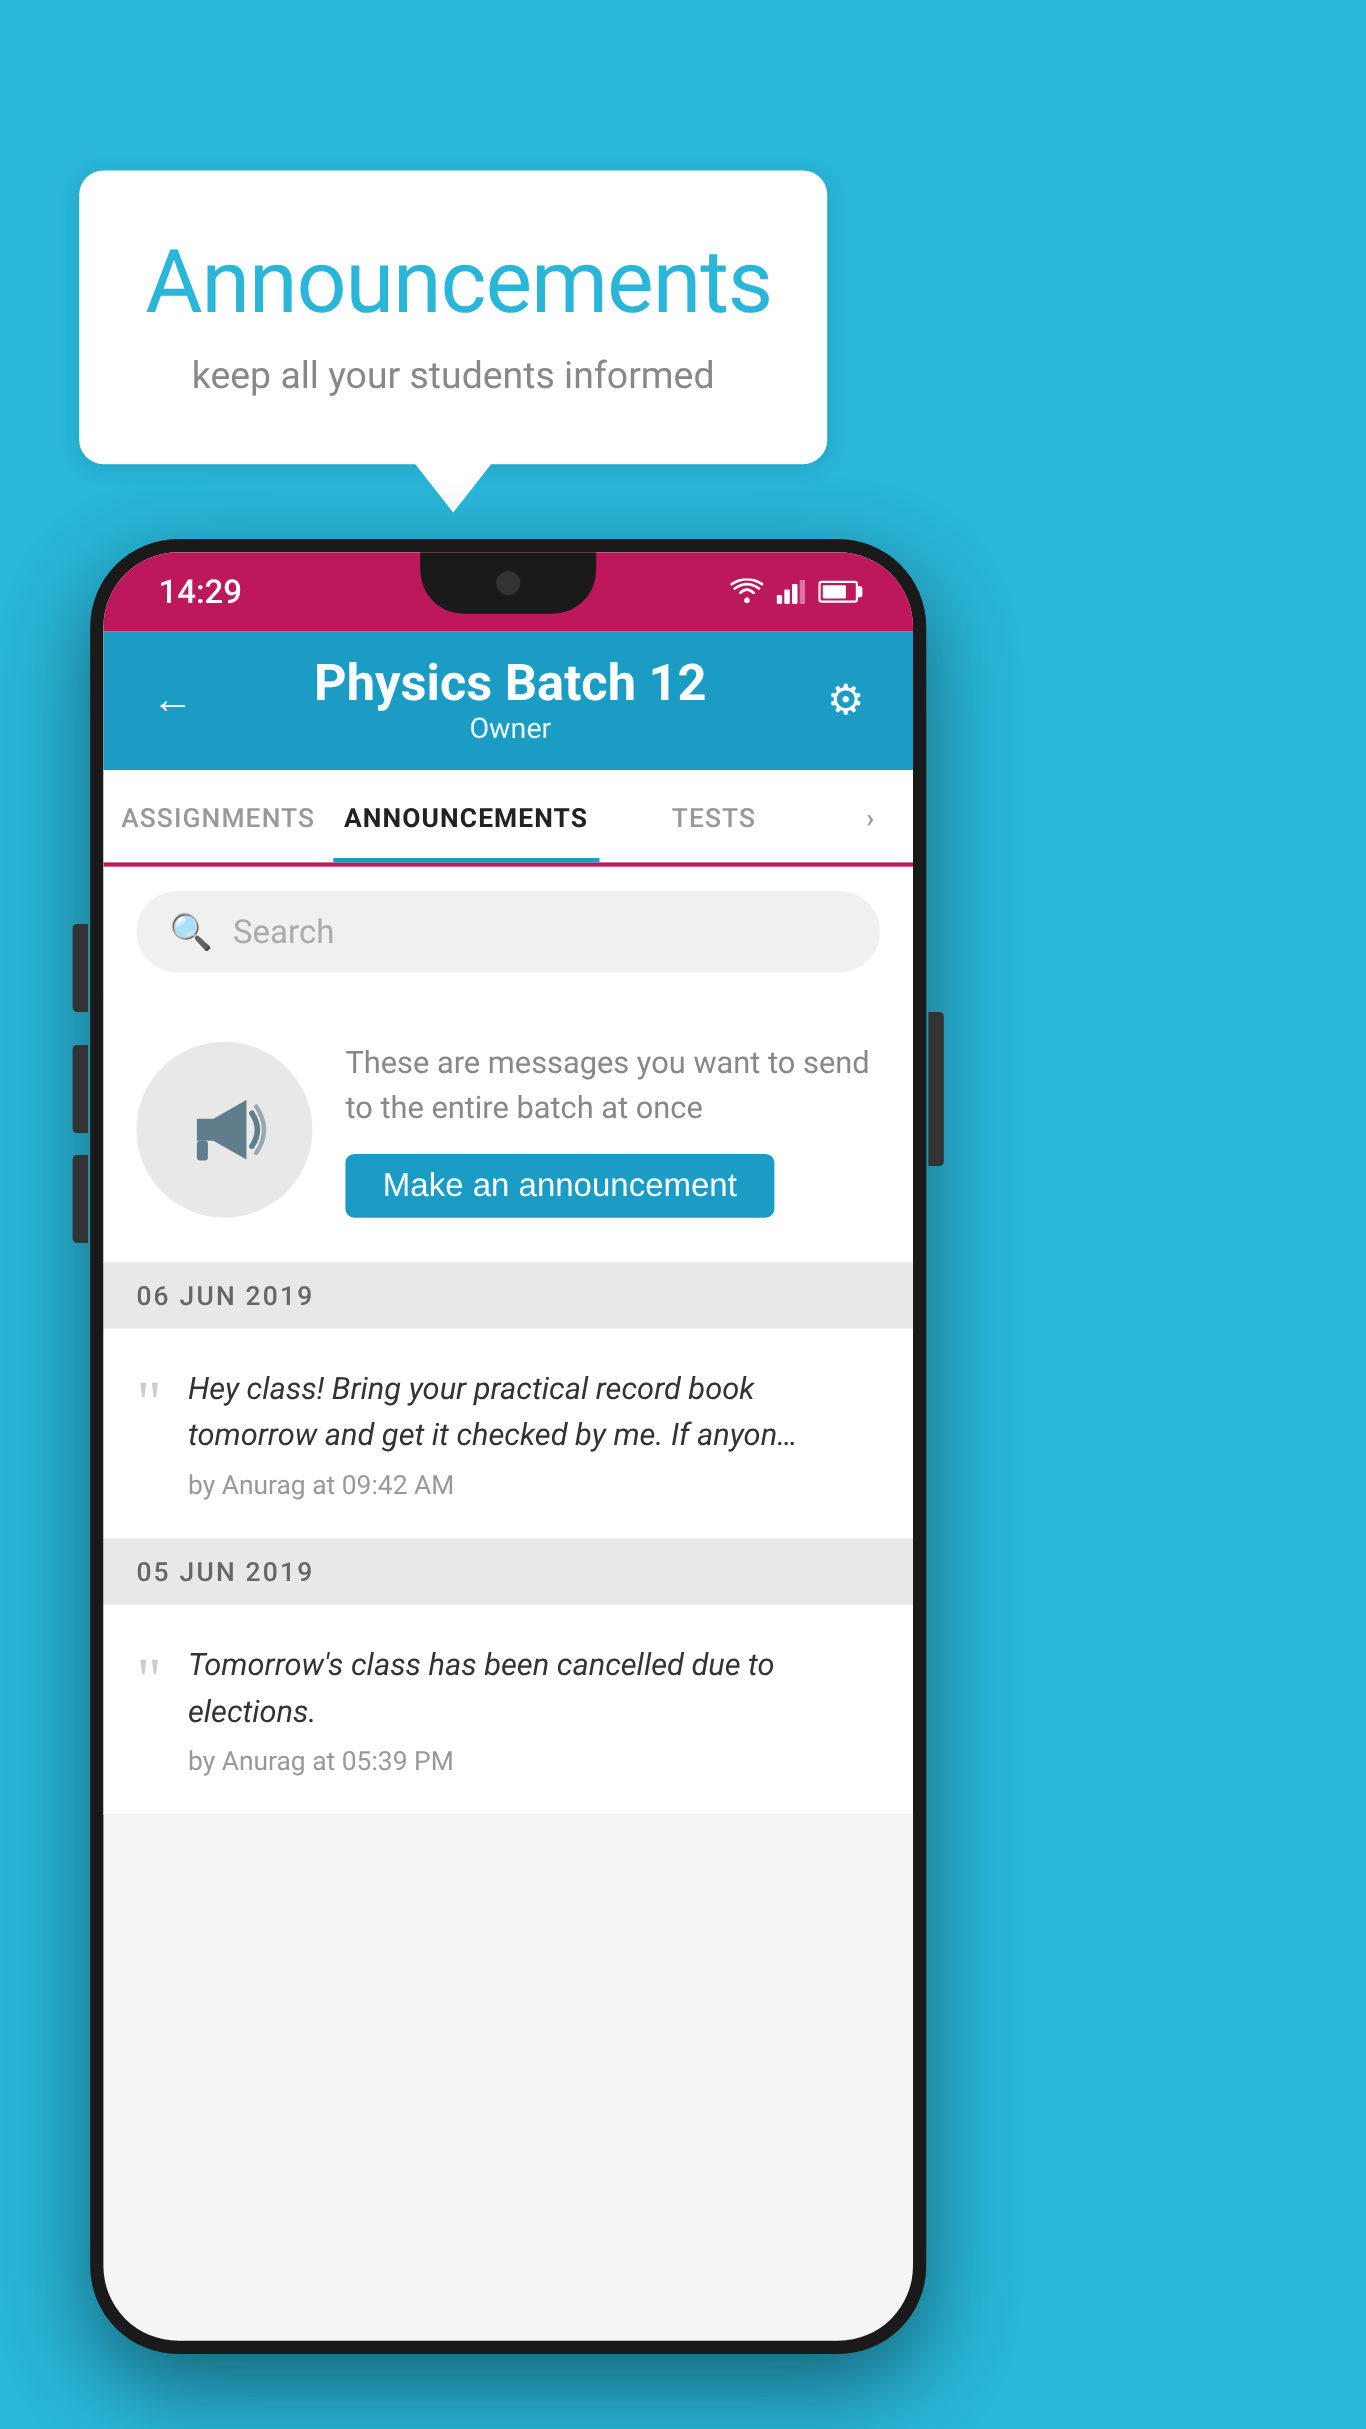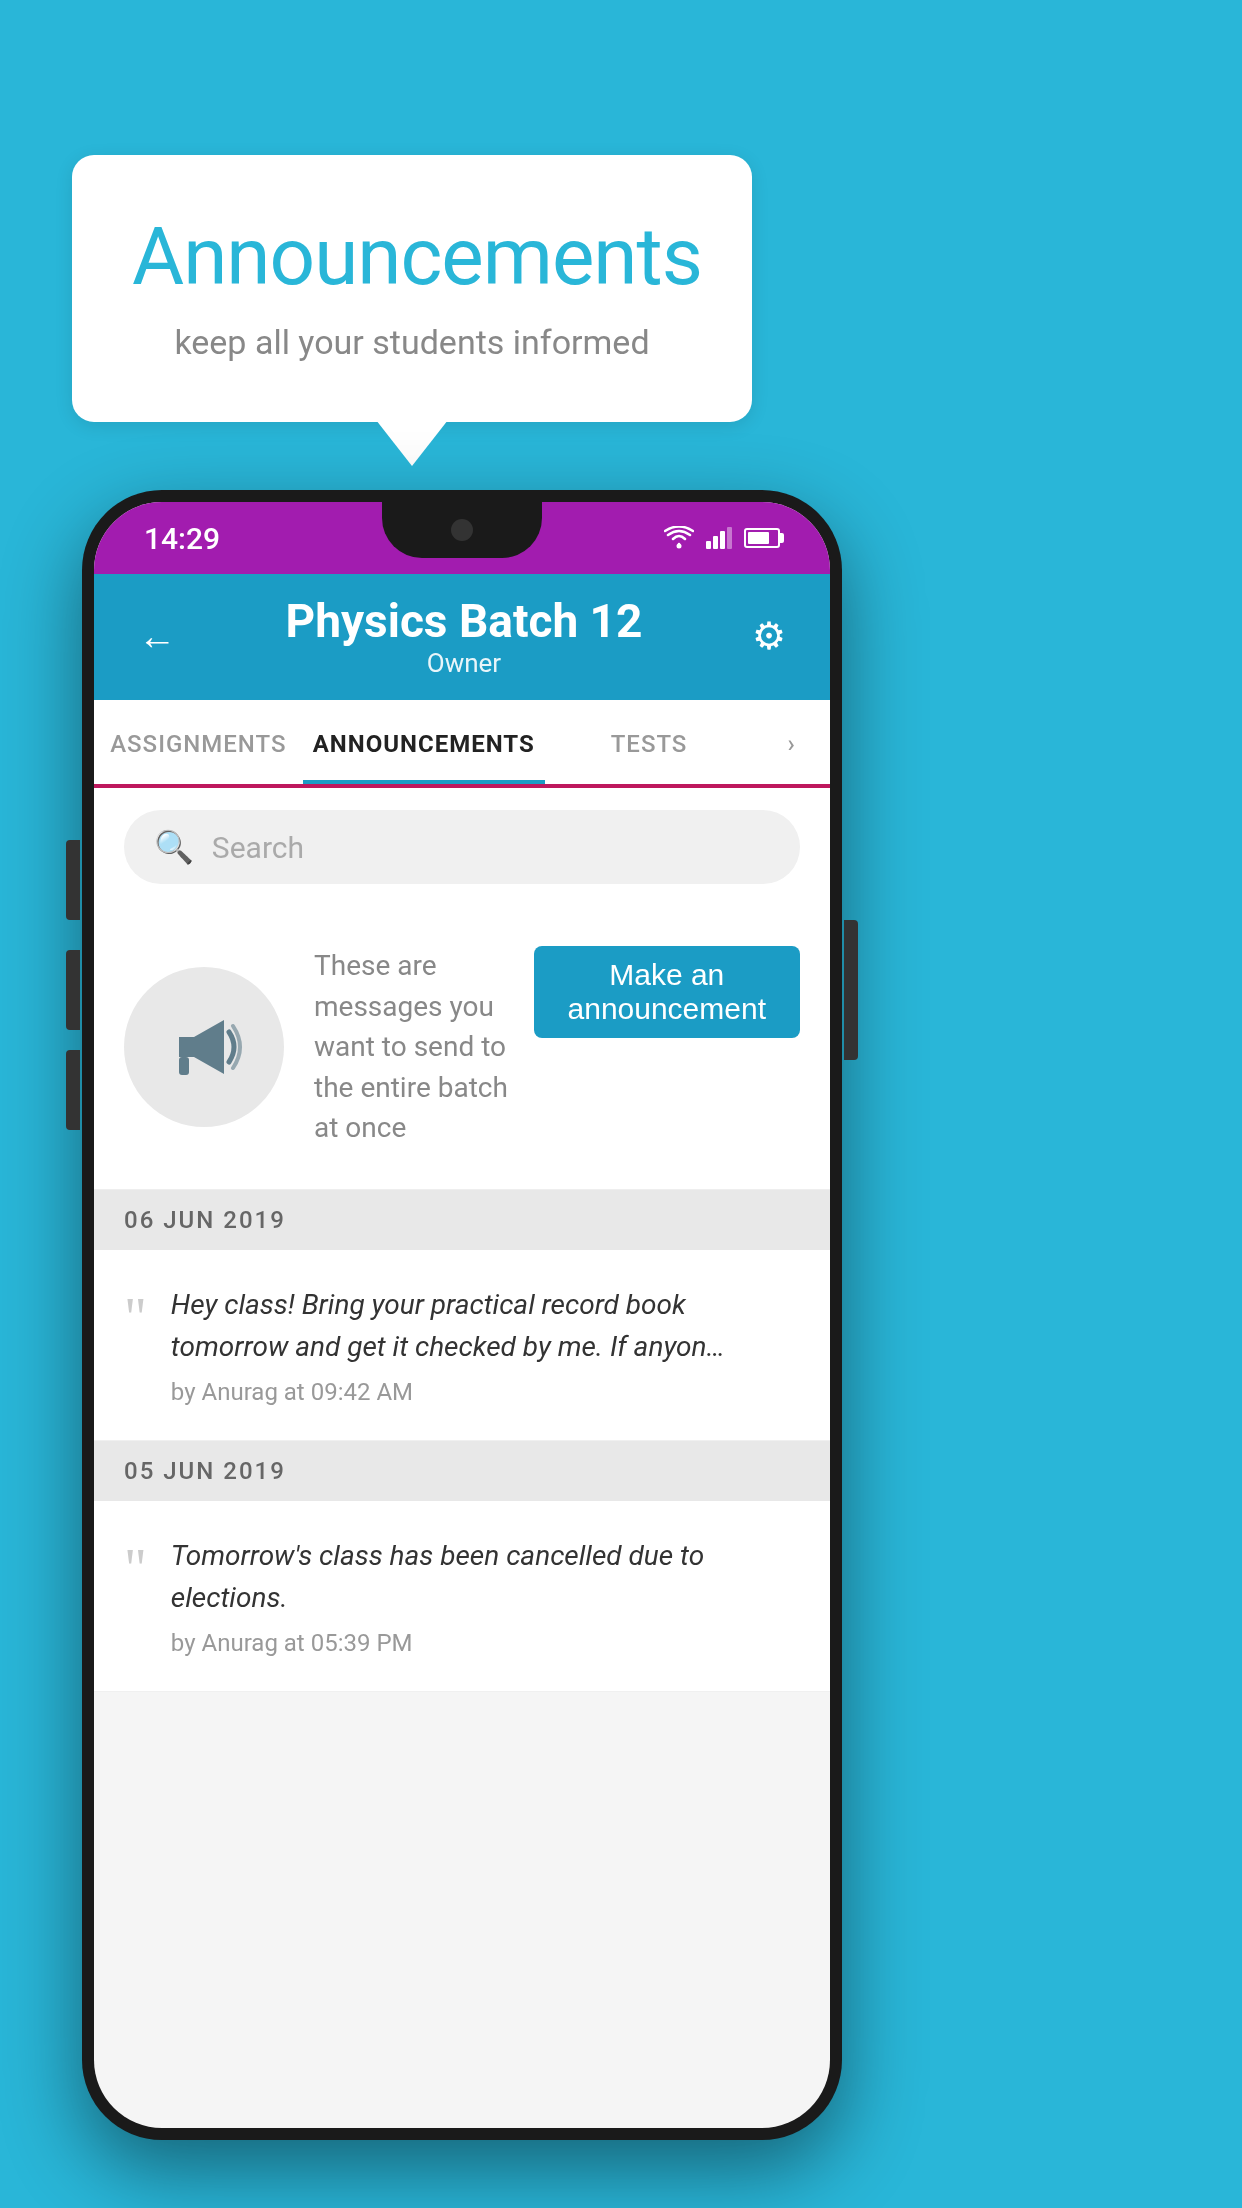--- a/index.html
+++ b/index.html
@@ -105,21 +105,21 @@
       width: 100%;
       height: 100%;
       background: #f5f5f5;
       border-radius: 68px;
       overflow: hidden;
       position: relative;
     }
 
     
     .status-bar {
-      background: #a21caf;
+      background: #be185d;
       height: 72px;
       display: flex;
       align-items: center;
       justify-content: space-between;
       padding: 0 50px;
       position: relative;
       text-align: center;
     }
 
     .status-bar-time {
@@ -266,21 +266,21 @@
       background: #e8e8e8;
       border-radius: 50%;
       display: flex;
       align-items: center;
       justify-content: center;
       flex-shrink: 0;
     }
 
     .cta-right {
       display: flex;
-      flex-direction: row;
+      flex-direction: column;
       gap: 22px;
     }
 
     .cta-description {
       font-size: 28px;
       color: #888;
       line-height: 1.45;
     }
 
     .cta-button {

